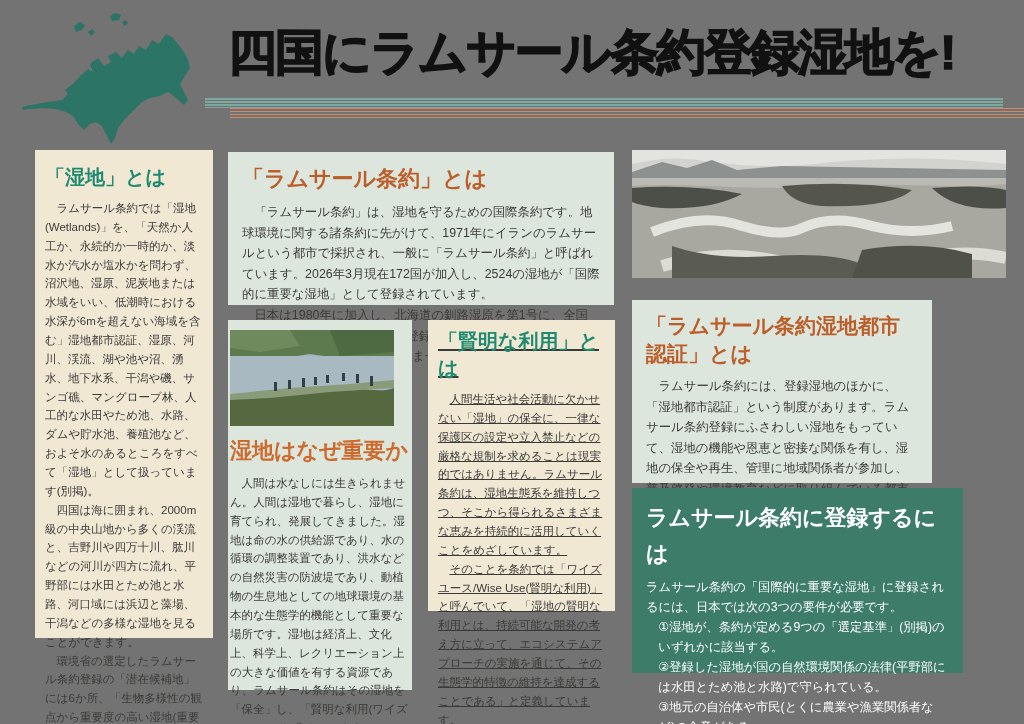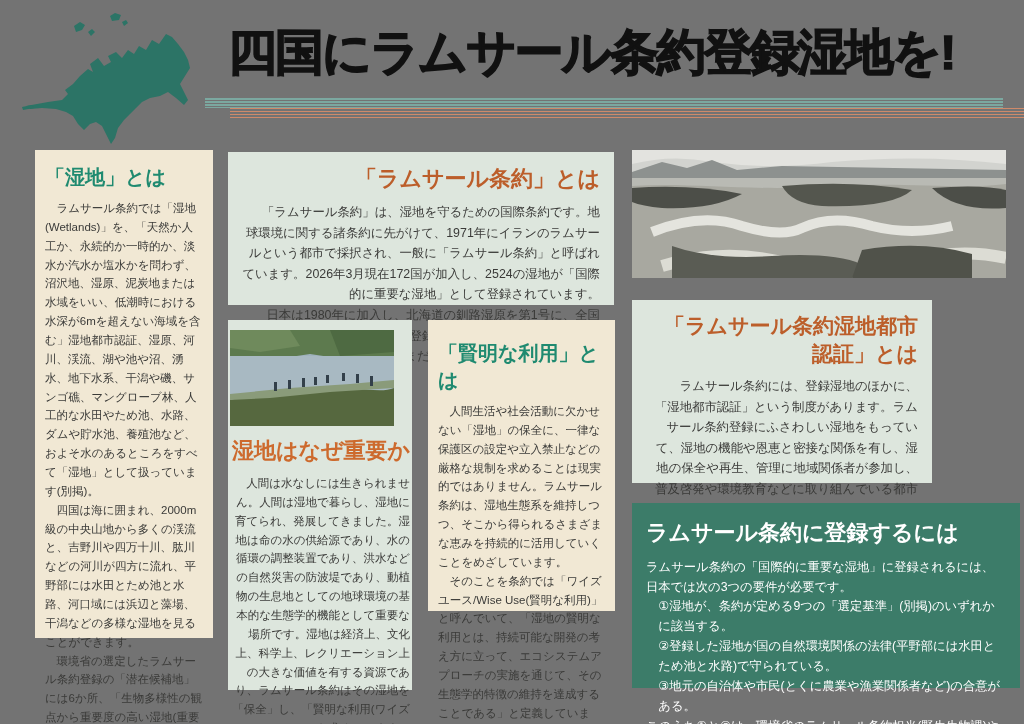--- a/index.html
+++ b/index.html
@@ -21,42 +21,42 @@
     left:205px;top:98px;width:798px;
     background:repeating-linear-gradient(to bottom,#7ba8a0 0px,#7ba8a0 1.5px,transparent 1.5px,transparent 3px);
   }
   #stripes-orange{
     left:230px;top:108px;width:794px;height:11px;
     background:repeating-linear-gradient(to bottom,#cf8a6a 0px,#cf8a6a 1.5px,transparent 1.5px,transparent 3px);
   }
   
   .panel{position:absolute;box-sizing:border-box;}
   .bg-beige{background:#f1e8d4;}
-  .bg-sage{background:#dde6dd;text-align:right;}
+  .bg-sage{background:#dde6dd;}
   .bg-teal{background:#3c7c69;}
   .h-teal{color:#1f8a70;font-weight:bold;margin:0 0 8px 0;}
   .h-orange{color:#bc5e2a;font-weight:bold;margin:0 0 8px 0;}
   .h-orange2{color:#cd6a2d;font-weight:bold;margin:10px 0 8px 0;}
   .h-white{color:#ffffff;font-weight:bold;margin:0 0 7px 0;}
   .p{margin:0;text-indent:1em;}
   .p-flush{margin:0;}
   .col-narrow .p,.col-narrow .p-flush{font-size:11.5px;line-height:1.64;}
   .col-wide .p,.col-wide .p-flush{font-size:12.4px;line-height:1.66;}
   .teal-text{color:#ffffff;font-size:12.3px;line-height:1.62;}
   .teal-text .p-flush{margin:0;}
   .teal-item{margin:0;padding-left:1em;}
   .photo{display:block;}
   
   #col-wetland{left:35px;top:150px;width:178px;height:488px;padding:14px 10px;}
   #block-ramsar{left:228px;top:152px;width:386px;height:153px;padding:12px 14px;}
   #col-why{left:228px;top:320px;width:184px;height:370px;padding:10px 2px;}
-  #col-wise{left:428px;top:320px;width:187px;height:291px;padding:20px 10px;}
+  #col-wise{left:428px;top:320px;width:187px;height:291px;padding:8px 10px;text-decoration:underline;}
   #photo-top-right{left:632px;top:150px;width:374px;height:128px;}
   #block-citycert{left:632px;top:300px;width:300px;height:183px;padding:12px 14px;}
-  #block-register{left:632px;top:503px;width:388px;height:185px;padding:12px 14px;}
+  #block-register{left:632px;top:488px;width:331px;height:185px;padding:12px 14px;}
 </style>
 </head>
 <body>
 
 <div id="page">
 
   <svg id="shikoku-map" viewBox="0 0 185 145">
     <path fill="#2c7466" d="M8,100 L30,96 44,94 50,88 47,84 55,78 62,70 70,63 75,66 72,58 80,52 86,60 93,56 90,50 98,46 104,52 110,44 116,48 121,40 128,44 134,34 141,38 148,28 154,31 160,38 166,46 170,54 172,62 167,70 162,78 166,86 170,94 166,99 158,92 150,86 142,90 132,92 124,96 118,102 112,108 106,114 100,122 97,132 93,138 88,128 84,120 78,116 72,118 66,124 60,118 55,110 48,106 38,103 24,102 12,103 Z"></path>
     <path fill="#2c7466" d="M56,20 l6,-4 5,3 -3,5 -6,2 Z M70,26 l4,-3 3,3 -4,4 Z"></path>
     <path fill="#2c7466" d="M92,10 l5,-3 6,2 -2,5 -7,1 Z M104,16 l4,-2 2,3 -4,3 Z"></path>

